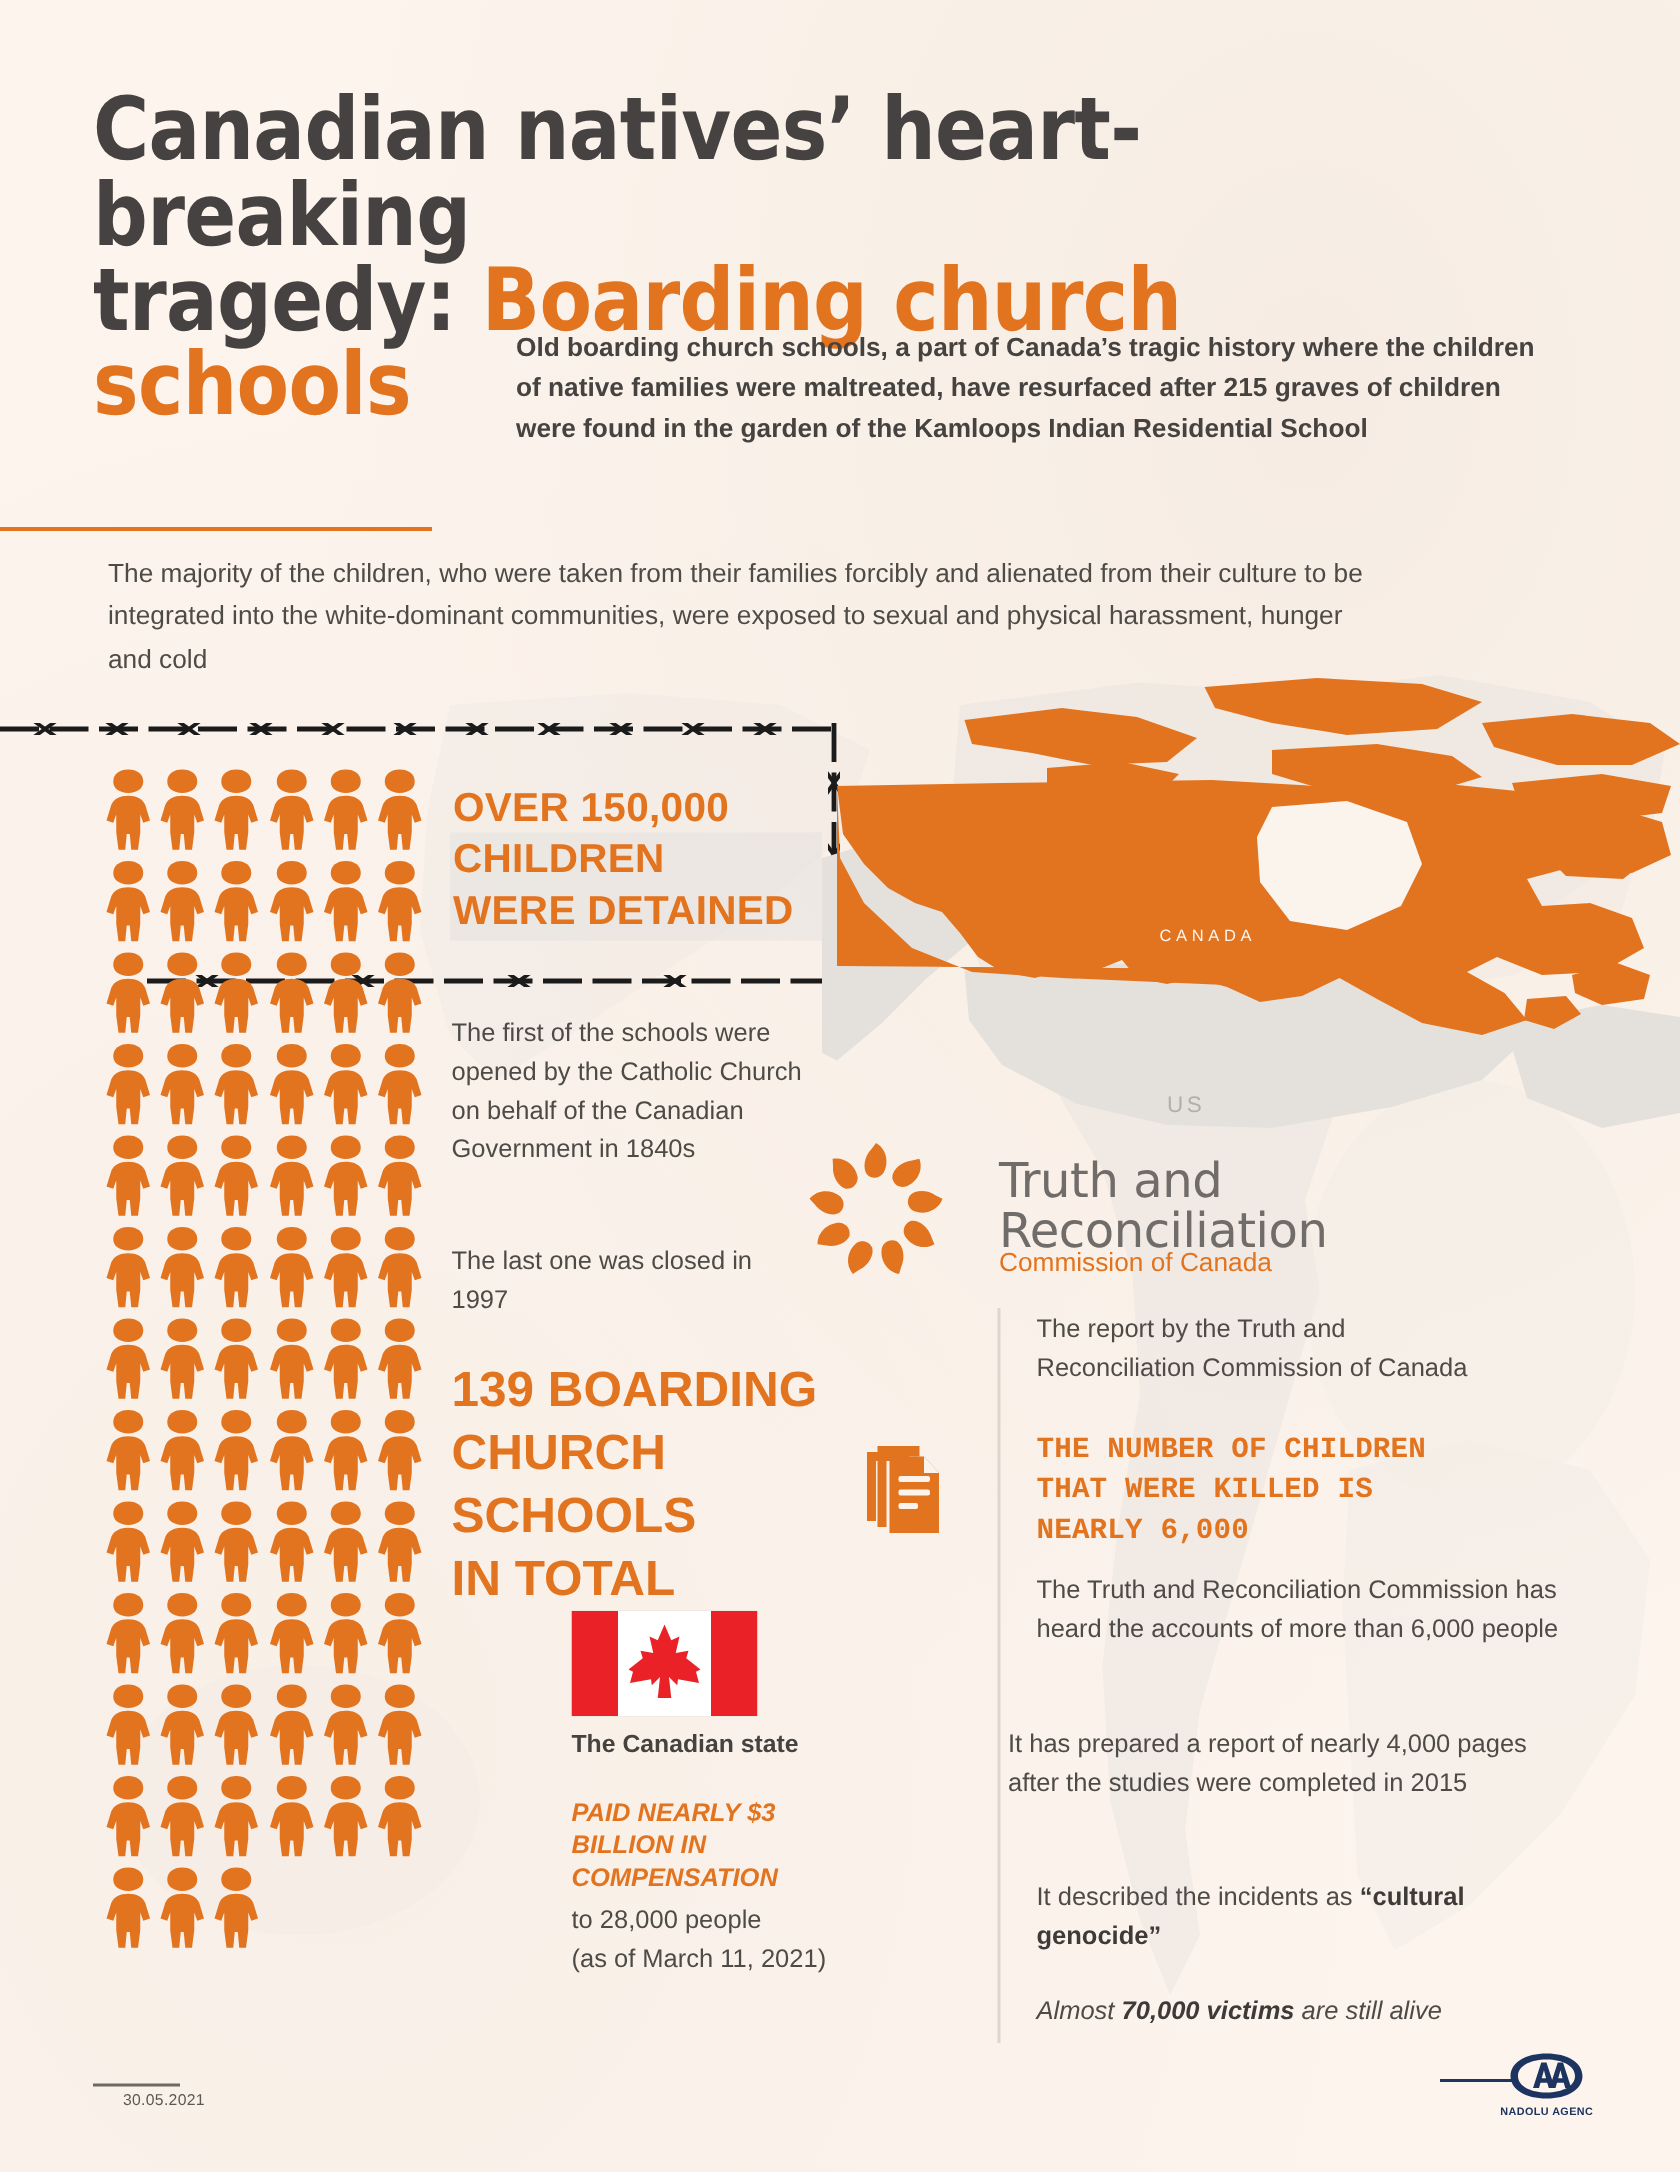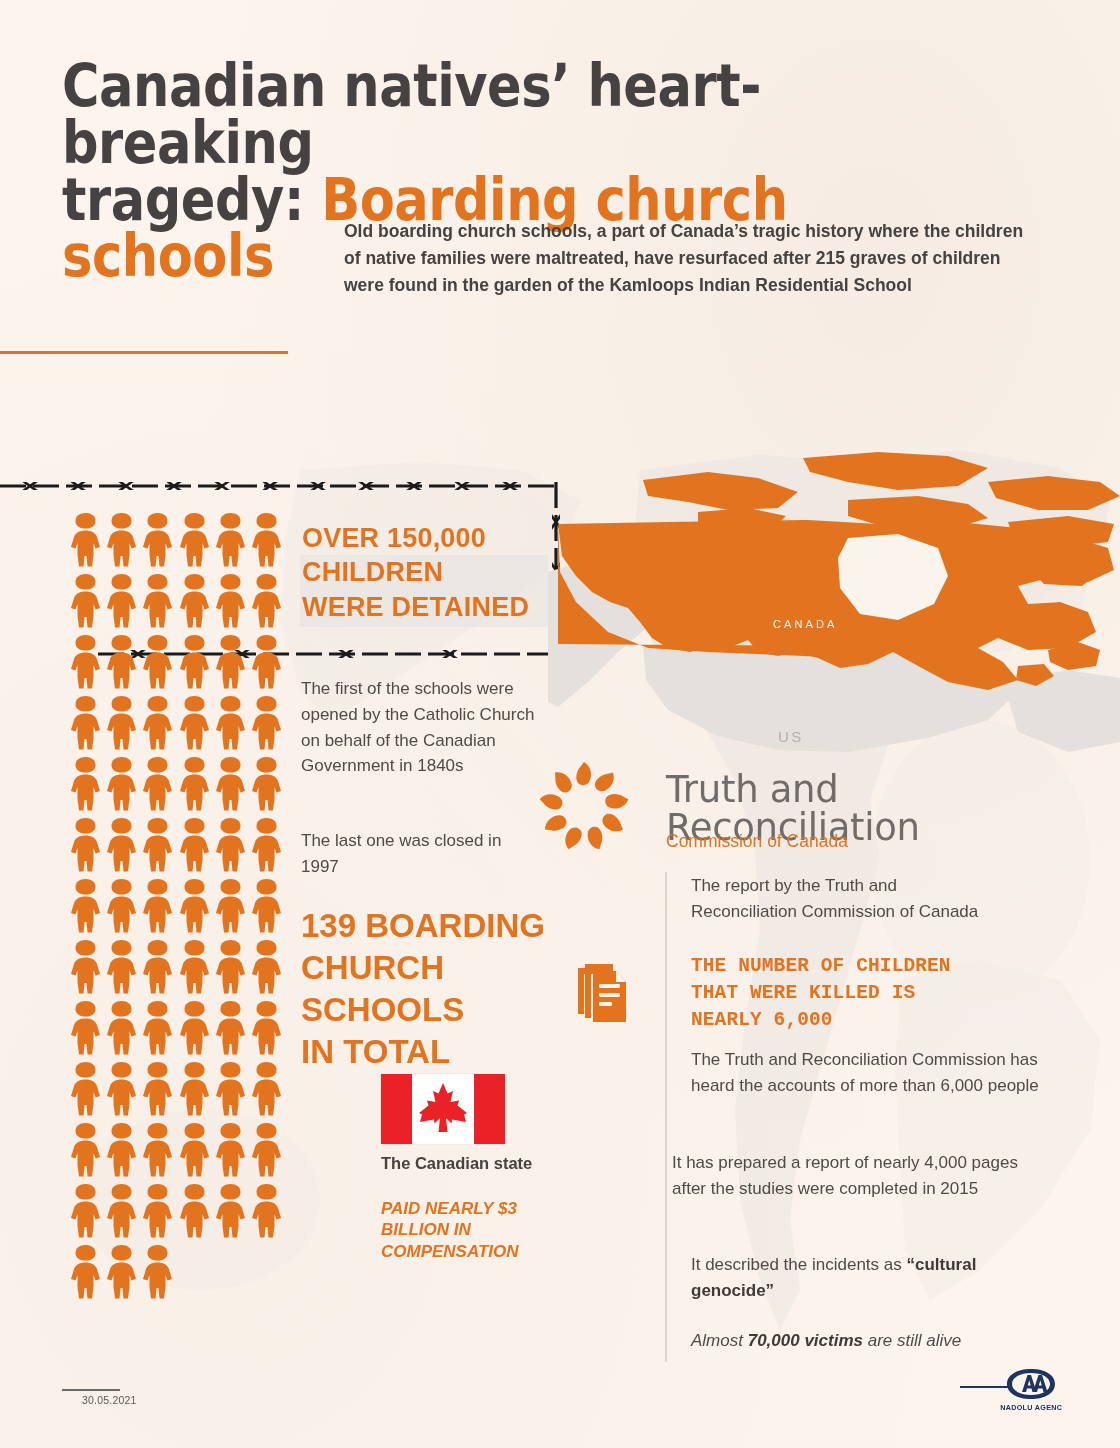--- a/index.html
+++ b/index.html
@@ -179,21 +179,21 @@
   .map-label-us {
     position:absolute; left:778px; top:728px;
     font-size:15px; letter-spacing:2.4px;
     color:#b3aeab;
   }
 
   
   .trc-mark { position:absolute; left:534px; top:757px; width:100px; height:100px; }
   .trc-name {
     position:absolute; left:666px; top:771px;
-    font-size:37px; line-height:1.03;
+    font-size:32px; line-height:1.03;
     color:#6f6c69;
     font-family:"DejaVu Sans", sans-serif;
     letter-spacing:-0.3px;
   }
   .trc-sub {
     position:absolute; left:666px; top:831px;
     font-size:17.5px; color:#e2731f;
   }
 
   
@@ -266,20 +266,21 @@
 
   <h1 class="title">
     <span>Canadian natives’ heart-breaking</span><br>
     <span>tragedy: </span><span class="hl">Boarding church schools</span>
   </h1>
 
   <p class="subtitle">Old boarding church schools, a part of Canada’s tragic history where the children of native families were maltreated, have resurfaced after 215 graves of children were found in the garden of the Kamloops Indian Residential School</p>
 
   <div class="rule"></div>
 
+  <p class="intro">The majority of the children, who were taken from their families forcibly and alienated from their culture to be integrated into the white-dominant communities, were exposed to sexual and physical harassment, hunger and cold</p>
 
   <div class="wire-box">
     <svg class="wire-h wire-top" viewBox="0 0 560 8" preserveAspectRatio="none">
       <line x1="0" y1="4" x2="560" y2="4" stroke="#1b1b1b" stroke-width="3.2" stroke-dasharray="26 7"></line>
       <g stroke="#1b1b1b" stroke-width="2.6">
         <g transform="translate(30,4)">
             <line x1="-7" y1="-5" x2="7" y2="5"></line>
             <line x1="-7" y1="5" x2="7" y2="-5"></line>
           </g>
         <g transform="translate(78,4)">
@@ -716,20 +717,24 @@
     <rect x="0" y="0" width="31" height="70" fill="#ea2227"></rect>
     <rect x="93" y="0" width="31" height="70" fill="#ea2227"></rect>
     <path fill="#ea2227" d="M62 9 L66.5 19.5 L72 17 L69.5 28 L78 26.5 L76.5 31.5 L86 39 L83 40.5 L85 48 L71 45.5 L70.5 49.5 L65 44 L66.5 58 L62 58 L57.5 58 L59 44 L53.5 49.5 L53 45.5 L39 48 L41 40.5 L38 39 L47.5 31.5 L46 26.5 L54.5 28 L52 17 L57.5 19.5 Z"></path>
   </svg>
   <div class="flag-caption">The Canadian state</div>
   <div class="comp-hl">
     <span>PAID NEARLY $3</span><br>
     <span>BILLION IN</span><br>
     <span>COMPENSATION</span>
   </div>
+  <div class="comp-sub">
+    <span>to 28,000 people</span><br>
+    <span>(as of March 11, 2021)</span>
+  </div>
 
   <div class="mapwrap">
     <svg viewBox="0 0 572 330" width="572" height="330">
 
       <g fill="#e4e1dc">
         <path d="M0 120 L40 108 L90 116 L120 140 L100 175 L70 200 L40 230 L10 255 L0 250 Z"></path>
         <path d="M95 195 L170 190 L260 192 L330 196 L400 204 L450 216 L470 240 L440 268 L380 286 L300 300 L230 298 L170 284 L120 258 L98 228 Z"></path>
         <path d="M455 230 L520 218 L572 226 L572 290 L520 300 L470 280 Z"></path>
       </g>
 

